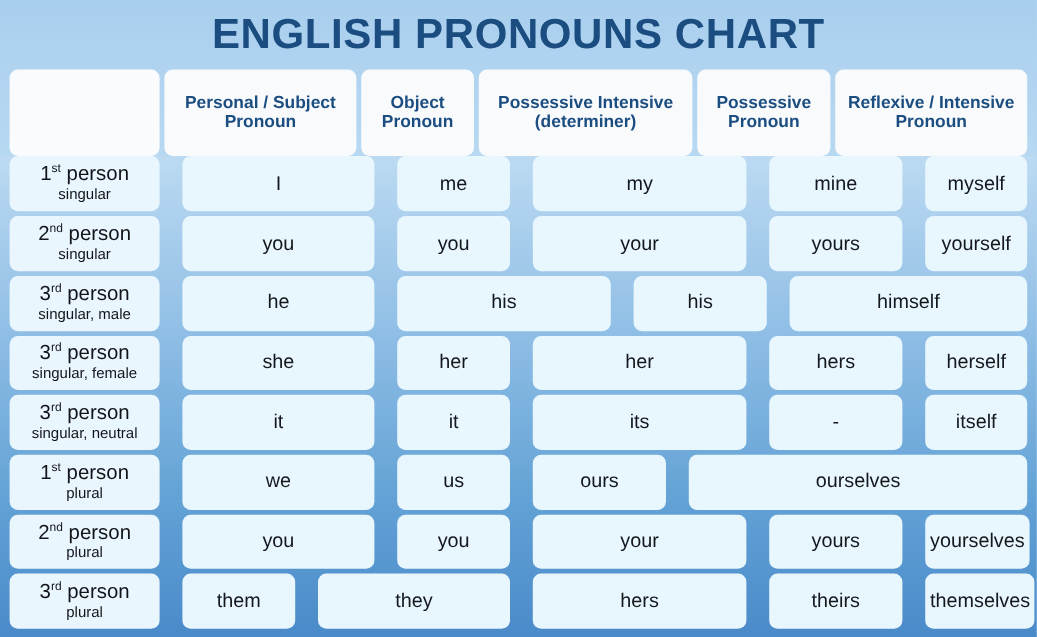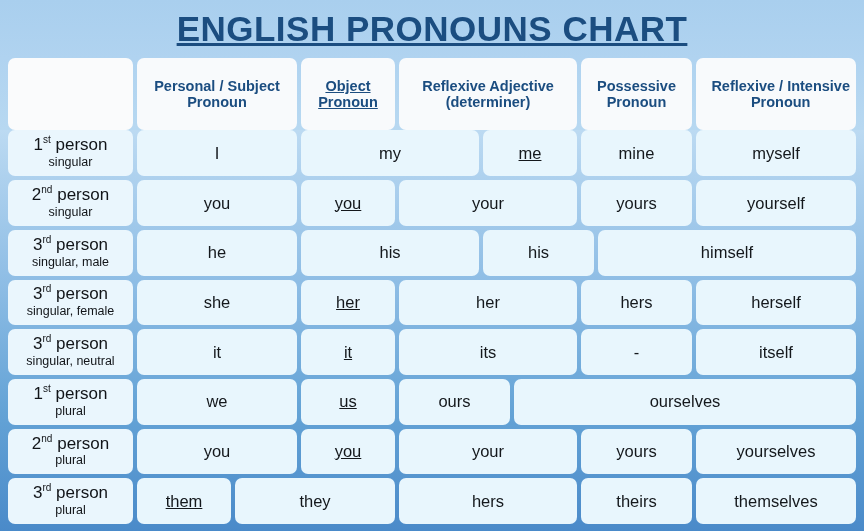--- a/index.html
+++ b/index.html
@@ -36,21 +36,20 @@
   }
 
   .chart-title {
     font-family: "Liberation Sans", sans-serif;
     font-size: 35px;
     font-weight: bold;
     letter-spacing: 0.5px;
     color: #1b4d80;
     text-transform: uppercase;
     white-space: nowrap;
-    text-decoration: underline;
   }
 
   
   .header-row {
     flex: 0 0 58px;
     display: flex;
     align-items: stretch;
     padding: 0 8px;
     background: linear-gradient(to bottom, #b0d3f0 0%, #b7d8f1 100%);
     gap: 4px;
@@ -81,31 +80,31 @@
     flex-direction: column;
     padding: 0 8px 7px 8px;
     gap: 4px;
     background: linear-gradient(to bottom, #bcdaf2 0%, #8ebde5 38%, #64a3d6 70%, #4a8ac9 100%);
   }
 
   .body-row {
     flex: 1 1 0;
     display: flex;
     align-items: stretch;
-    gap: 4px;
+    gap: 19px;
     min-height: 0;
   }
 
   
   .col-0 { flex: 0 0 125px; }
   .col-1 { flex: 0 0 160px; }
-  .col-2 { flex: 0 0 94px; text-decoration: underline; }
+  .col-2 { flex: 0 0 94px; }
   .col-3 { flex: 0 0 178px; }
   .col-4 { flex: 0 0 111px; }
-  .col-5 { flex: 1 1 auto; justify-content: flex-end; }
+  .col-5 { flex: 1 1 auto; }
 
   .row-label-cell {
     background: #eaf6fd;
     border-radius: 7px;
     display: flex;
     flex-direction: column;
     align-items: center;
     justify-content: center;
     text-align: center;
     color: #111418;
@@ -161,21 +160,21 @@
       </span>
     </div>
     <div class="header-cell col-2">
       <span>
         <span>Object</span><br>
         <span>Pronoun</span>
       </span>
     </div>
     <div class="header-cell col-3">
       <span>
-        <span>Reflexive Adjective</span><br>
+        <span>Possessive Intensive</span><br>
         <span>(determiner)</span>
       </span>
     </div>
     <div class="header-cell col-4">
       <span>
         <span>Possessive</span><br>
         <span>Pronoun</span>
       </span>
     </div>
     <div class="header-cell col-5">
@@ -186,22 +185,22 @@
     </div>
   </div>
 
   <div class="table-body" id="table-body">
       <div class="body-row">
         <div class="row-label-cell col-0">
           <div class="row-label-person"><span>1</span><sup>st</sup> <span>person</span></div>
           <div class="row-label-detail">singular</div>
         </div>
         <div class="data-cell col-1">I</div>
+        <div class="data-cell col-2">me</div>
         <div class="data-cell col-3">my</div>
-        <div class="data-cell col-2">me</div>
         <div class="data-cell col-4">mine</div>
         <div class="data-cell col-5">myself</div>
       </div>
       <div class="body-row">
         <div class="row-label-cell col-0">
           <div class="row-label-person"><span>2</span><sup>nd</sup> <span>person</span></div>
           <div class="row-label-detail">singular</div>
         </div>
         <div class="data-cell col-1">you</div>
         <div class="data-cell col-2">you</div>

